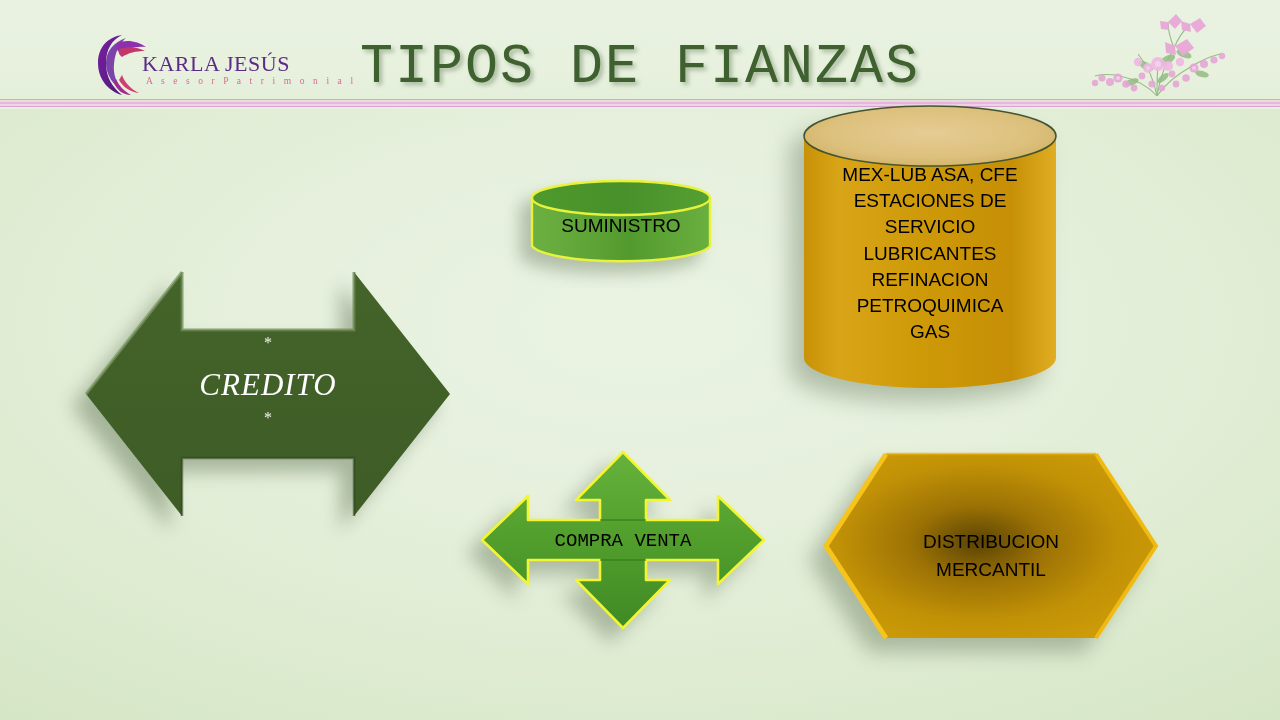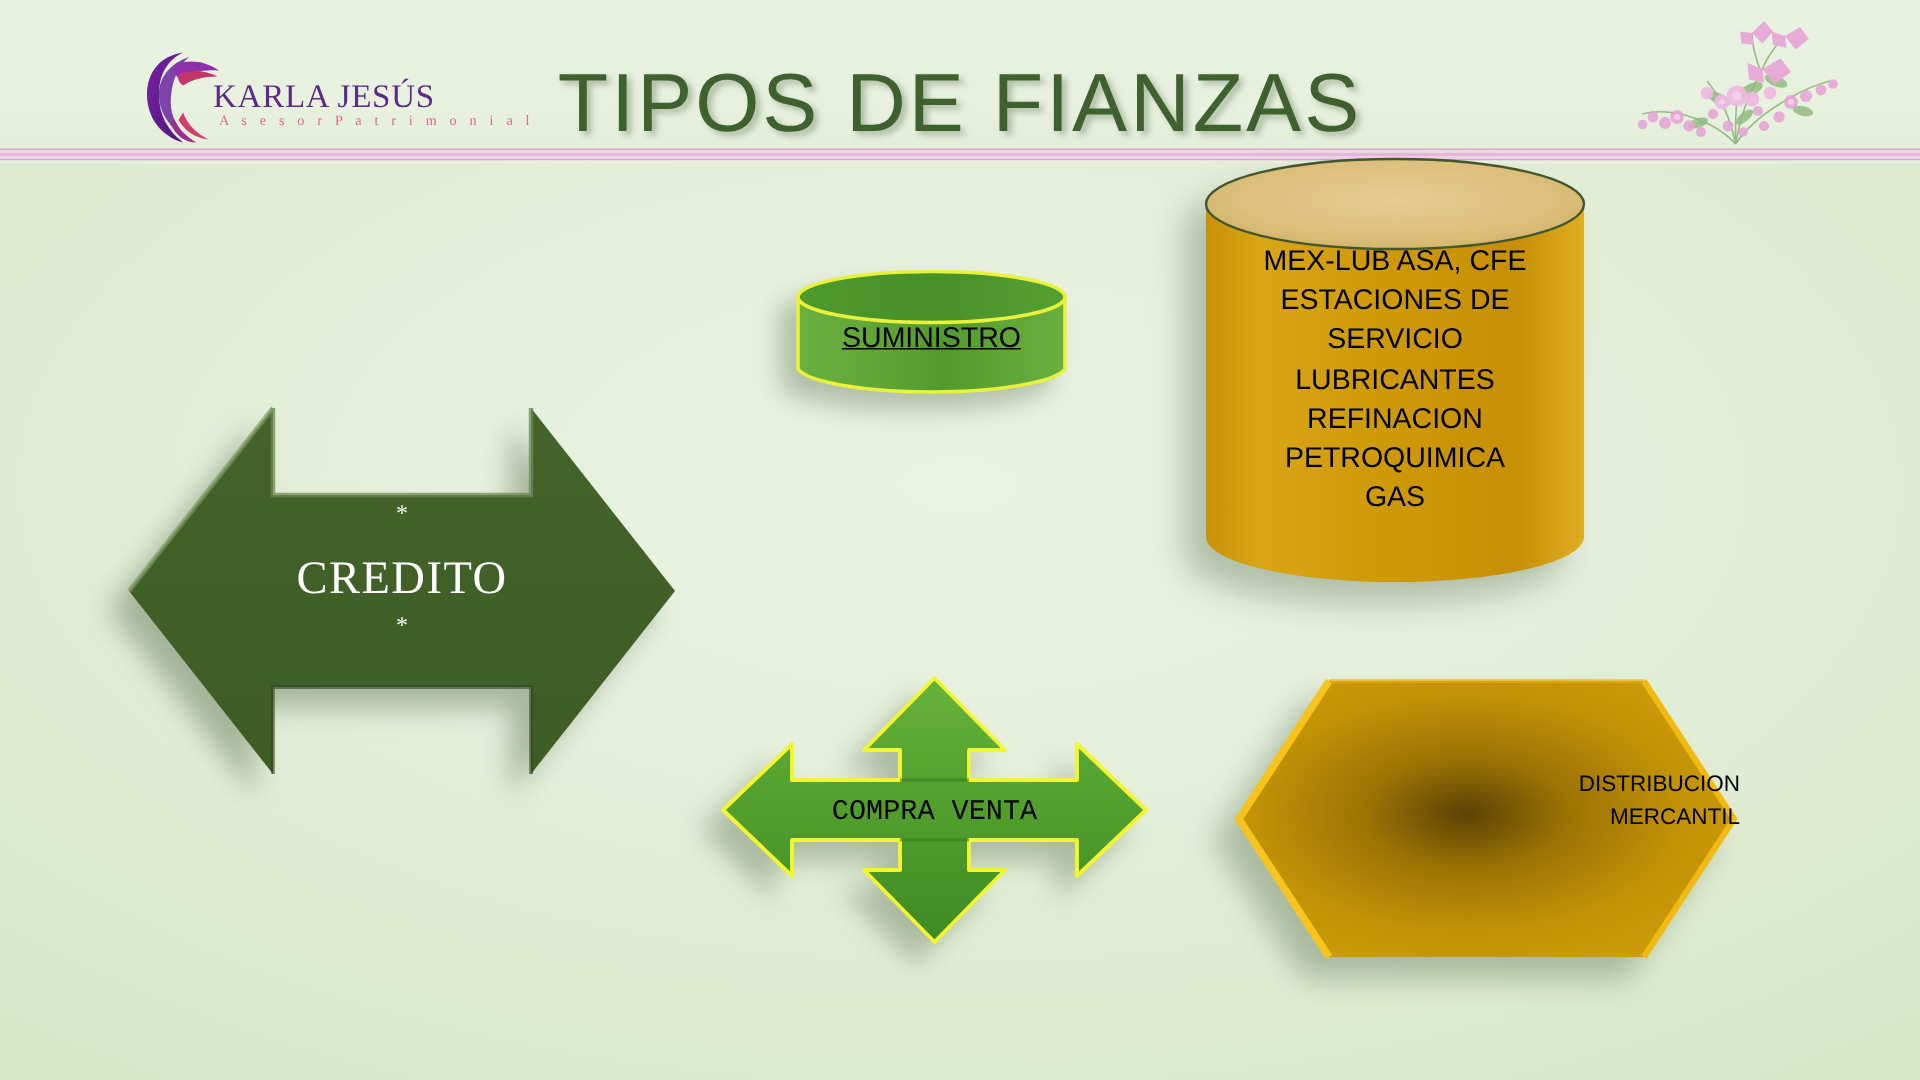--- a/index.html
+++ b/index.html
@@ -14,21 +14,21 @@
       radial-gradient(ellipse 78% 70% at 50% 45%, #eaf3e2 0%, #e6f0dd 38%, #dfecd2 68%, #d5e6c6 100%);
   }
 
   
   #header{
     position:absolute;left:0;top:0;width:1280px;height:101px;
     background:linear-gradient(180deg,#e9f2e1 0%, #e7f1de 70%, #e4efda 100%);
   }
   #title{
     position:absolute;left:0;top:36px;width:1280px;text-align:center;
-    font-family:Liberation Sans, sans-serif;
+    font-family:Liberation Mono, monospace;
     font-size:55px;letter-spacing:2px;font-weight:400;
     color:#3f6130;
     text-shadow:3px 3px 4px rgba(120,140,110,.55);
     white-space:nowrap;
   }
 
   
   #logo{position:absolute;left:92px;top:27px;width:175px;height:75px;}
   #logo-mark{position:absolute;left:0;top:2px;width:60px;height:70px;}
   #logo-name{
@@ -64,52 +64,52 @@
     color:#000;line-height:1.22;white-space:pre-line;
     pointer-events:none;
   }
 
   
   #credito{left:78px;top:258px;width:380px;height:272px;}
   #credito svg{display:block;width:380px;height:272px;
     filter:drop-shadow(-13px 13px 9px rgba(90,110,80,.45));}
   #credito-text{
     top:108px;font-family:"Liberation Serif", serif;
-    font-size:31px;color:#ffffff;letter-spacing:1px;
+    font-size:31px;color:#ffffff;letter-spacing:1px;font-style:italic;
   }
   .ast{
     position:absolute;left:0;width:100%;text-align:center;
     color:#f2f2ee;font-size:16px;font-family:"Liberation Serif",serif;
   }
   #ast-top{top:76px;}
   #ast-bot{top:151px;}
 
   
   #suministro{left:527px;top:176px;width:188px;height:92px;}
   #suministro svg{display:block;width:188px;height:92px;
     filter:drop-shadow(-11px 11px 8px rgba(95,115,85,.40));}
-  #suministro-text{top:38px;font-size:19px;text-decoration:underline;}
+  #suministro-text{top:38px;font-size:19px;}
 
   
   #petro{left:800px;top:100px;width:260px;height:290px;}
   #petro svg{display:block;width:260px;height:290px;
     filter:drop-shadow(-14px 14px 11px rgba(95,115,85,.40));}
   #petro-text{top:62px;font-size:19px;line-height:1.38;}
 
   
   #compra{left:478px;top:448px;width:290px;height:184px;font-family:Liberation Mono, monospace;}
   #compra svg{display:block;width:290px;height:184px;
     filter:drop-shadow(-13px 13px 9px rgba(95,115,85,.42));}
   #compra-text{top:82px;font-size:19px;}
 
   
   #distrib{left:822px;top:450px;width:338px;height:192px;}
   #distrib svg{display:block;width:338px;height:192px;
     filter:drop-shadow(-14px 14px 10px rgba(95,115,85,.42));}
-  #distrib-text{top:62px;font-size:15px;line-height:1.45;text-align:right;}
+  #distrib-text{top:78px;font-size:19px;line-height:1.45;}
 </style>
 </head>
 <body>
 
 <div id="slide">
 
   <div id="header">
 
     <div id="logo">
       <svg id="logo-mark" viewBox="0 0 60 70">

